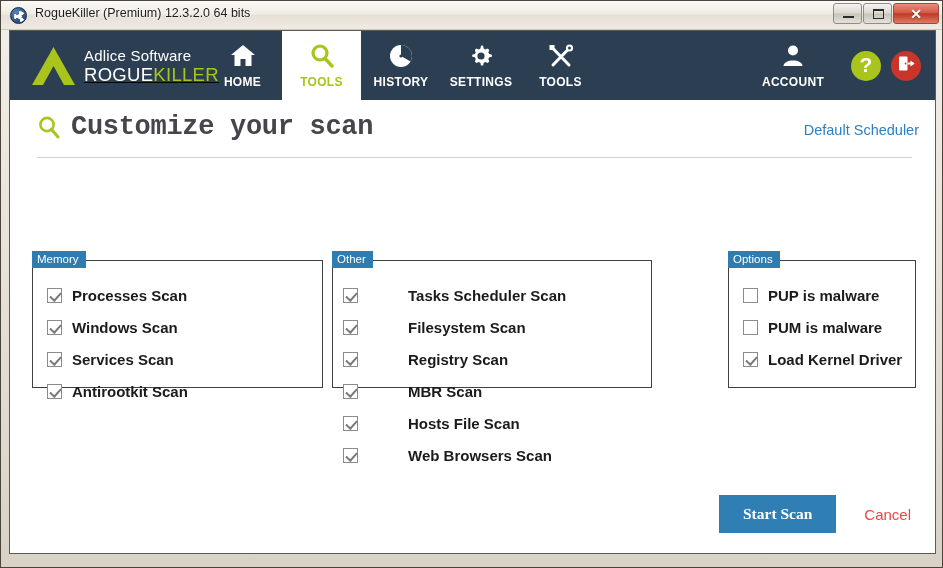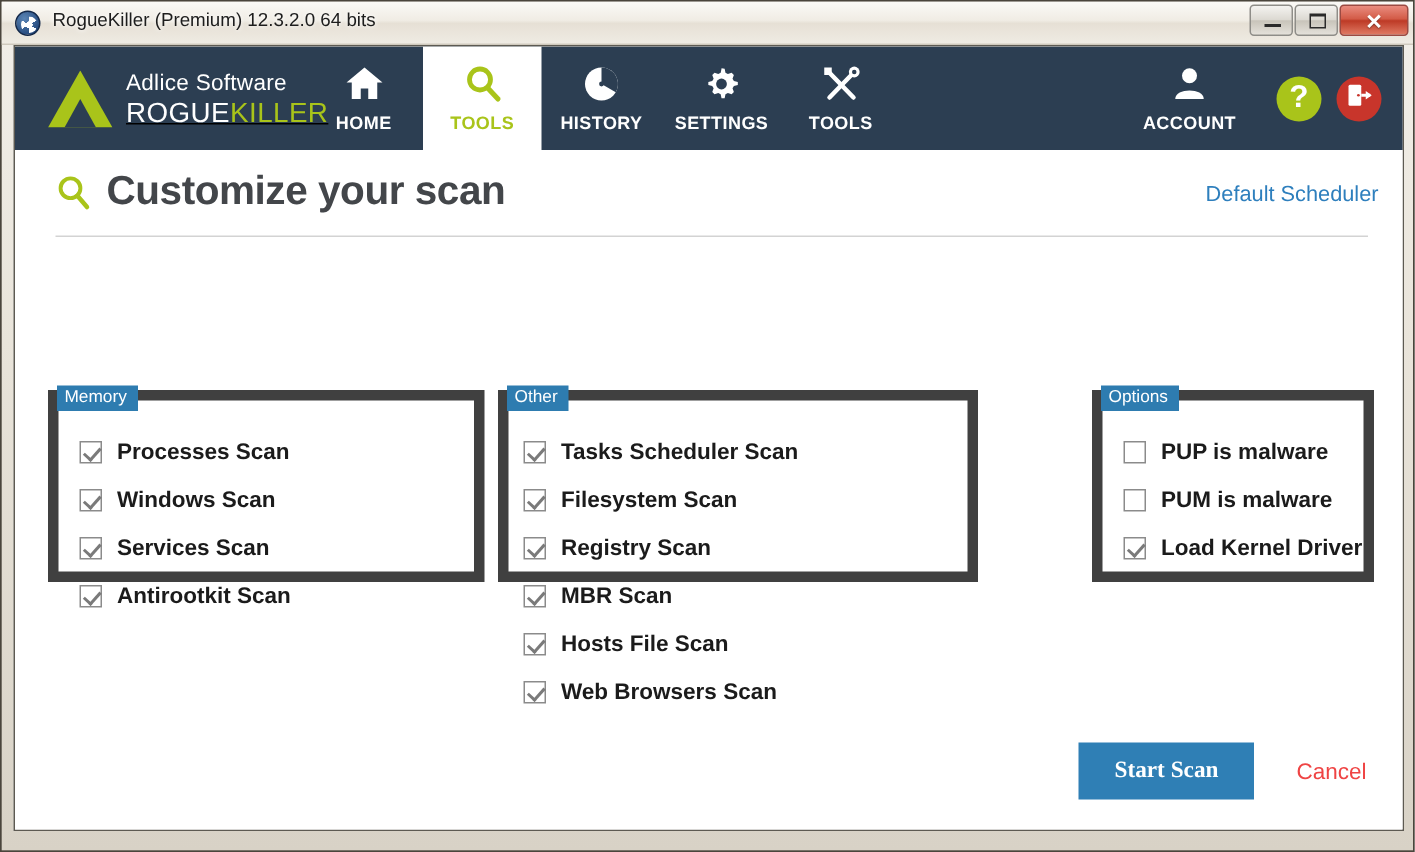--- a/index.html
+++ b/index.html
@@ -245,20 +245,21 @@
     left: 27px; top: 12px;
     display: flex;
     align-items: center;
   }
   .title-mag { margin-right: 10px; display: flex; }
   .page-title h1 {
     font-size: 27px;
     font-weight: bold;
     color: #43464a;
     letter-spacing: -0.3px;
+    font-family: Liberation Mono, monospace;
   }
   .default-link {
     position: absolute;
     right: 18px; top: 22px;
     font-size: 14.5px;
     color: #2e7fbd;
     cursor: pointer;
   }
   .head-rule {
     position: absolute;
@@ -271,21 +272,21 @@
   
   .groups {
     position: absolute;
     left: 0; top: 152px;
     width: 927px;
     height: 145px;
   }
   .gbox {
     position: absolute;
     top: 8px;
-    border: 7px solid #404040;
+    border: 1px solid #404040;
     height: 128px;
   }
   .gbox.memory  { left: 22px;  width: 291px; }
   .gbox.other   { left: 322px; width: 320px; }
   .gbox.options { left: 718px; width: 188px; }
 
   .legend {
     position: absolute;
     left: -1px; top: -10px;
     background: #2e7cb0;
@@ -300,21 +301,21 @@
     left: 0; top: 0;
     width: 100%; height: 100%;
     padding: 18px 0 0 14px;
   }
   .cklist.two-col {
     display: flex;
     flex-wrap: wrap;
     align-content: flex-start;
     padding-left: 10px;
   }
-  .cklist.two-col .ckrow { width: 194px; }
+  .cklist.two-col .ckrow { width: 194px; gap: 40px; }
 
   .ckrow {
     display: flex;
     align-items: center;
     height: 32px;
     font-weight: bold;
   }
   .ckbox {
     width: 15px; height: 15px;
     border: 1px solid #8b8b8b;

